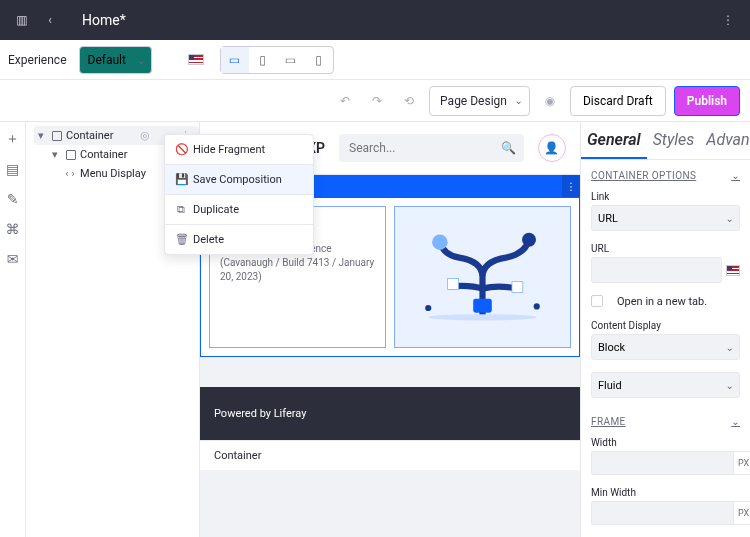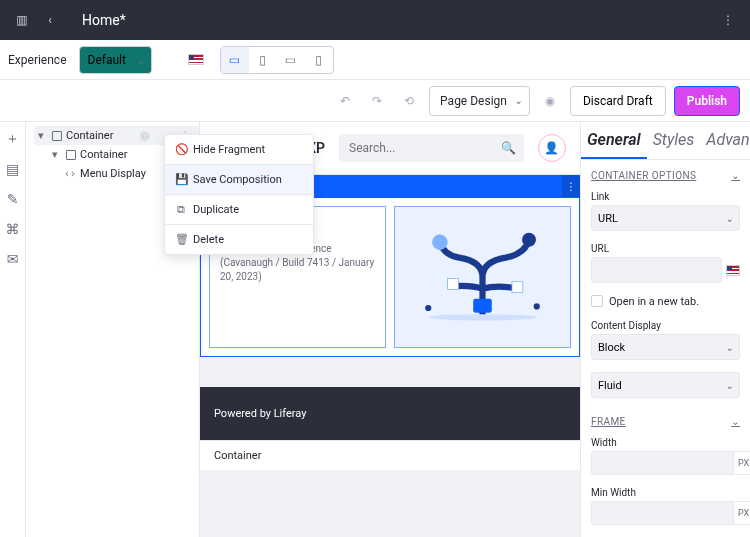--- a/index.html
+++ b/index.html
@@ -84,21 +84,21 @@
 .side .tab.active { color:#272833; font-weight:600; border-bottom:2px solid #0b5fff; }
 .side .section-h { padding:10px 10px 6px; color:#6b6c7e; font-size:10px; letter-spacing:0.4px; display:flex; justify-content:space-between; align-items:center;text-decoration:underline; }
 .side .section-h .chev { color:#6b6c7e; font-size:10px; }
 .side .field { padding:4px 10px 8px; }
 .side .flabel { color:#272833; font-size:10px; margin-bottom:3px; display:block; }
 .side .fselect { width:100%; height:26px; background:#f1f2f5; border:1px solid #e7e7ed; border-radius:3px; padding:0 20px 0 6px; font-size:11px; appearance:none; }
 .side .finput { width:100%; height:26px; background:#f1f2f5; border:1px solid #e7e7ed; border-radius:3px; padding:0 6px; font-size:11px; }
 .side .sel-wrap { position:relative; }
 .side .sel-wrap .caret { position:absolute; right:6px; top:50%; transform:translateY(-50%); font-size:10px; color:#6b6c7e; pointer-events:none; }
 .side .url-row { display:flex; align-items:center; gap:4px; }
-.side .checkbox-row { display:flex; align-items:flex-start; gap:6px; padding:4px 10px 8px; }
+.side .checkbox-row { display:flex; align-items:flex-start; gap:14px; padding:4px 10px 8px; }
 .side .cb { width:12px; height:12px; border:1px solid #cdced9; border-radius:2px; }
 .side .dim-row { display:flex; gap:8px; padding:4px 10px 8px; }
 .side .dim-col { flex:1; }
 .side .dim-input { display:flex; }
 .side .dim-input input { flex:1; min-width:0; height:24px; background:#f1f2f5; border:1px solid #e7e7ed; border-right:0; border-radius:3px 0 0 3px; padding:0 4px; font-size:10px; }
 .side .dim-input .unit { height:24px; background:#fff; border:1px solid #e7e7ed; border-radius:0 3px 3px 0; padding:0 4px; font-size:9px; display:flex; align-items:center; color:#6b6c7e; }
 </style>
 </head>
 <body>
 

